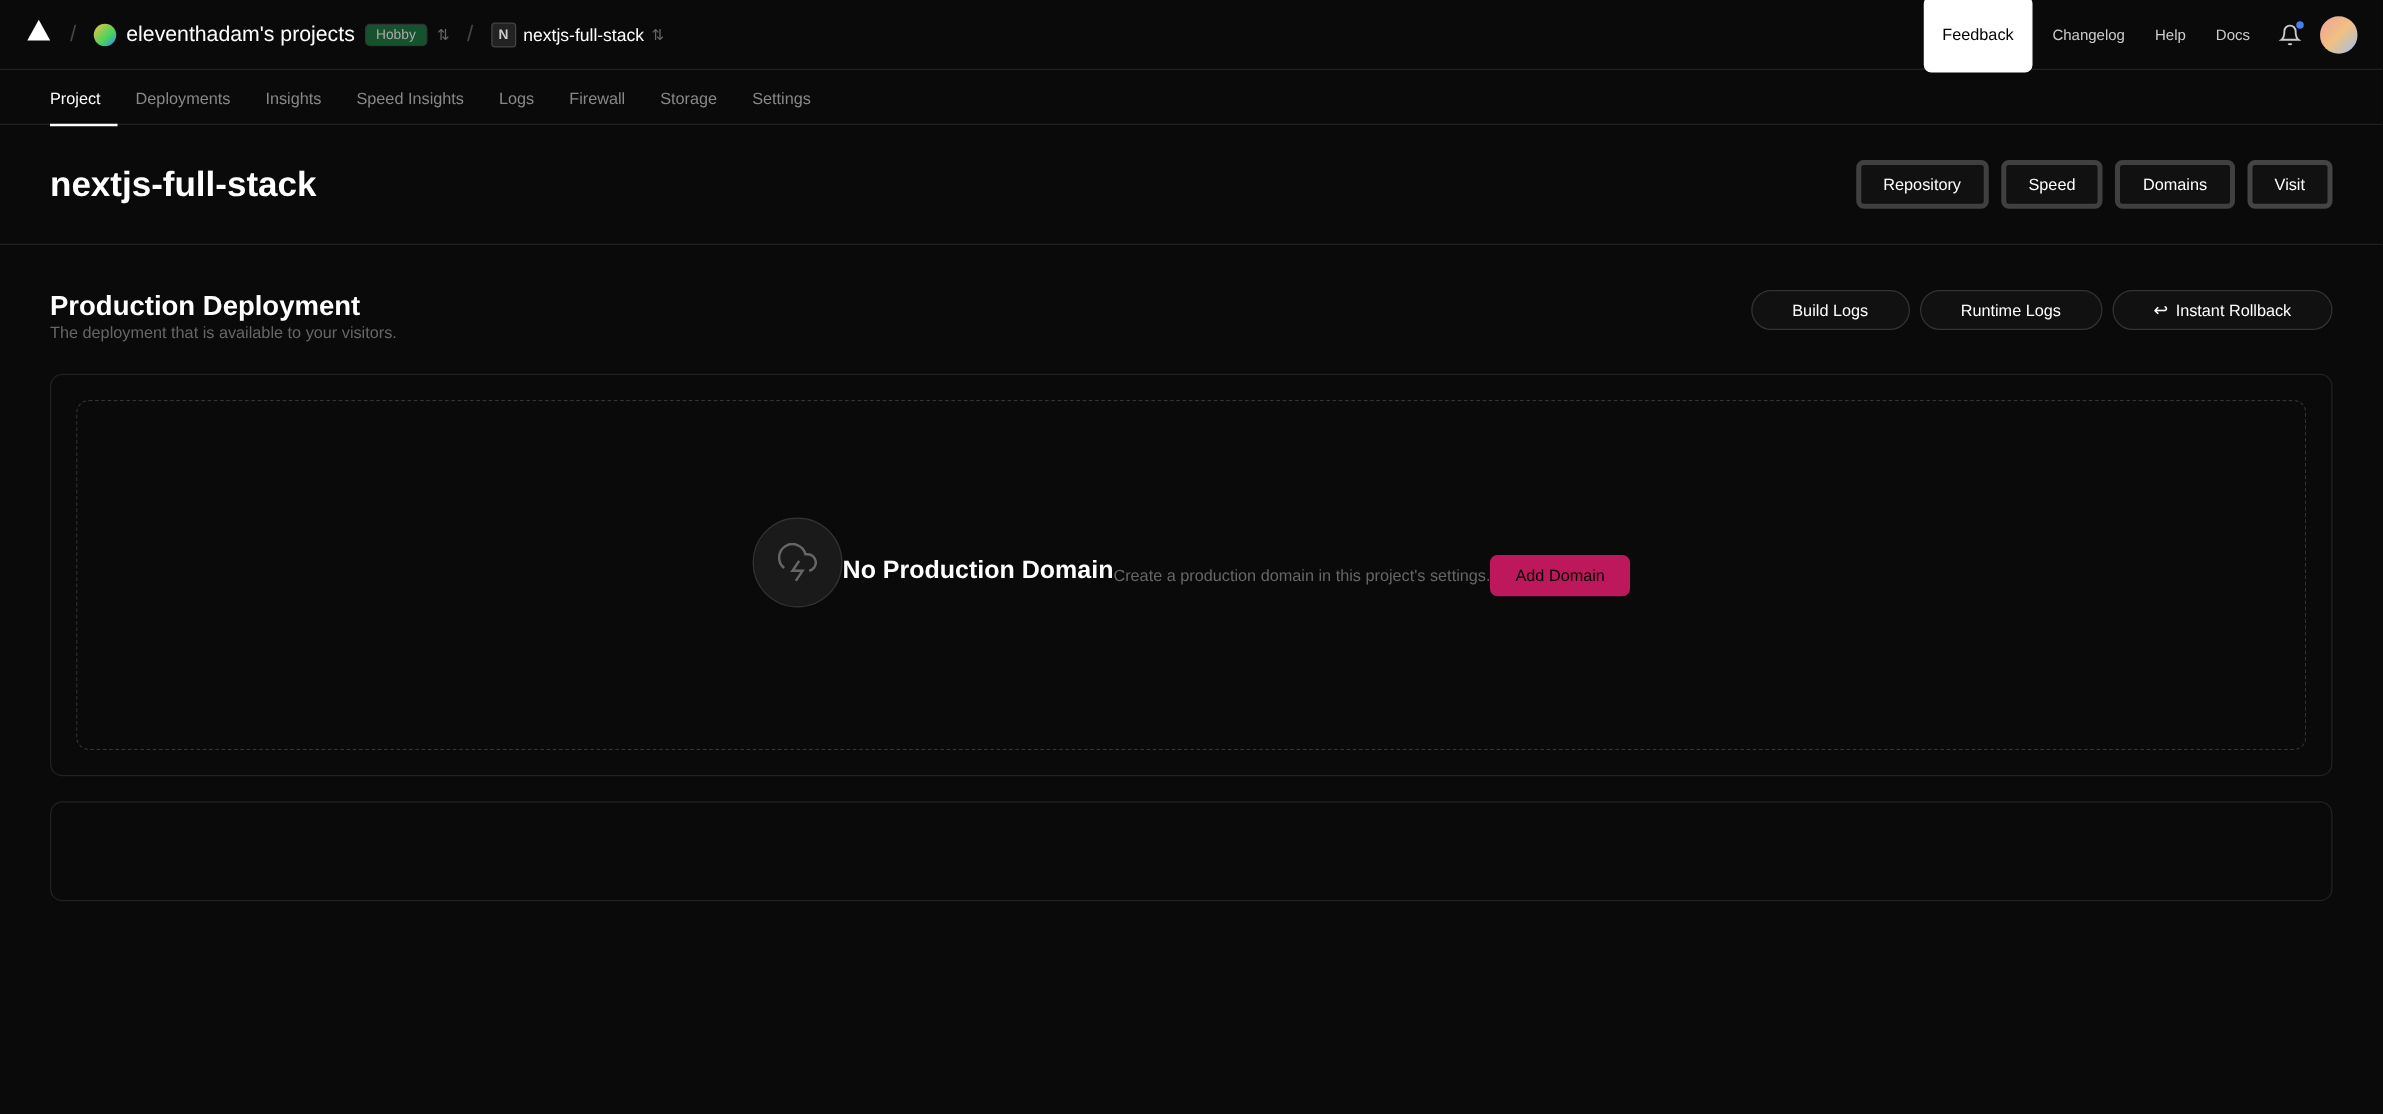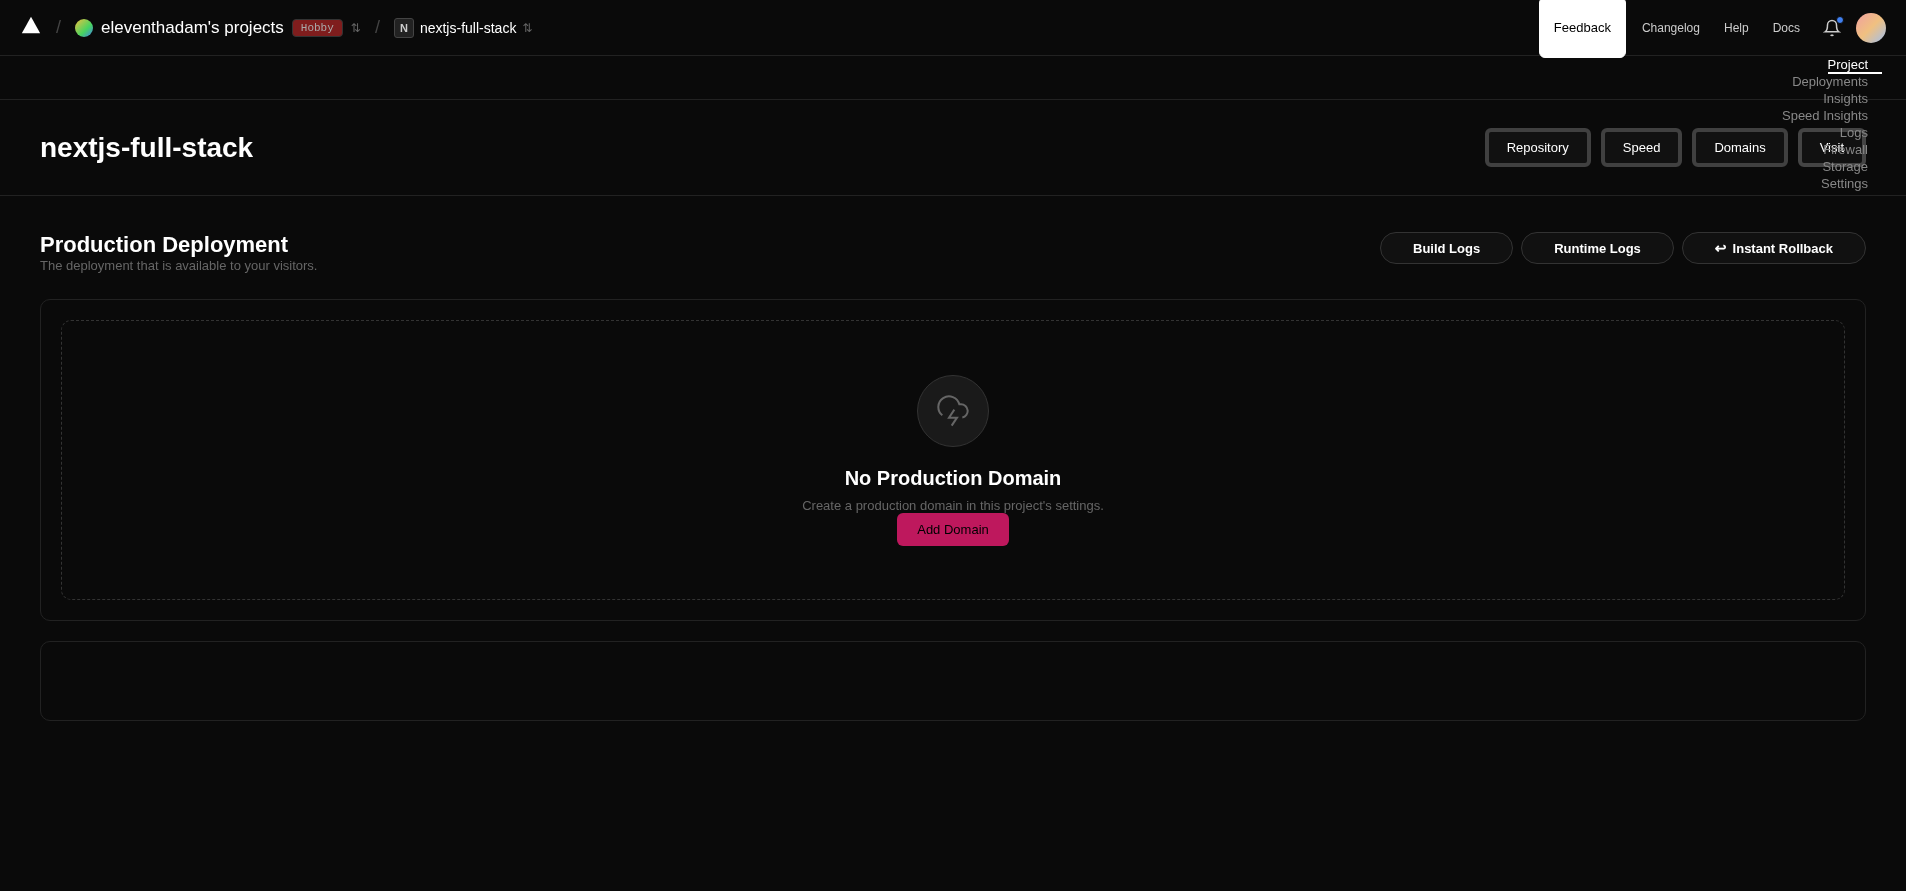--- a/index.html
+++ b/index.html
@@ -44,27 +44,26 @@
       width: 18px;
       height: 18px;
       border-radius: 50%;
       background: linear-gradient(135deg, #f0c040 0%, #48d460 60%, #4080f0 100%);
     }
     .project-name {
       font-size: 17px;
       color: #fff;
     }
     .hobby-badge {
-      background: #7f1d1d;
+      background: #14532d;
       border: 1px solid #333;
       border-radius: 4px;
       padding: 2px 8px;
       font-size: 11px;
       color: #aaa;
-      font-family: Liberation Mono, monospace;
     }
     .chevron-icon {
       color: #666;
       font-size: 12px;
     }
     .repo-badge {
       display: flex;
       align-items: center;
       gap: 6px;
     }
@@ -136,26 +135,25 @@
       width: 30px;
       height: 30px;
       border-radius: 50%;
       background: linear-gradient(135deg, #f0a0a0 0%, #f0c080 50%, #a0c0f0 100%);
       cursor: pointer;
     }
 
     
     .subnav {
       display: flex;
-      align-items: flex-end;
-      padding: 0 24px;
+      align-items: flex-start;
+      padding: 0 40px;
       border-bottom: 1px solid #222;
       background: #0a0a0a;
       height: 44px;
-      flex-direction: column;
     }
     .subnav-item {
       font-size: 13px;
       color: #888;
       padding: 0 14px;
       height: 44px;
       display: flex;
       align-items: center;
       cursor: pointer;
       border-bottom: 2px solid transparent;
@@ -223,38 +221,37 @@
       background: #111;
       border: 1px solid #333;
       border-radius: 16px;
       padding: 7px 32px;
       font-size: 13px;
       color: #fff;
       cursor: pointer;
       display: flex;
       align-items: center;
       gap: 6px;
-      font-weight: bold;
     }
     .rollback-icon {
       font-size: 14px;
     }
 
     
     .deployment-card {
       border: 1px solid #222;
       border-radius: 10px;
       padding: 20px;
       min-height: 320px;
     }
     .empty-state-card {
       border: 1px dashed #333;
       border-radius: 10px;
       display: flex;
-      flex-direction: column;
+      flex-direction: row;
       align-items: center;
       justify-content: center;
       min-height: 280px;
       padding: 40px;
     }
     .empty-icon-circle {
       width: 72px;
       height: 72px;
       border-radius: 50%;
       background: #1a1a1a;

